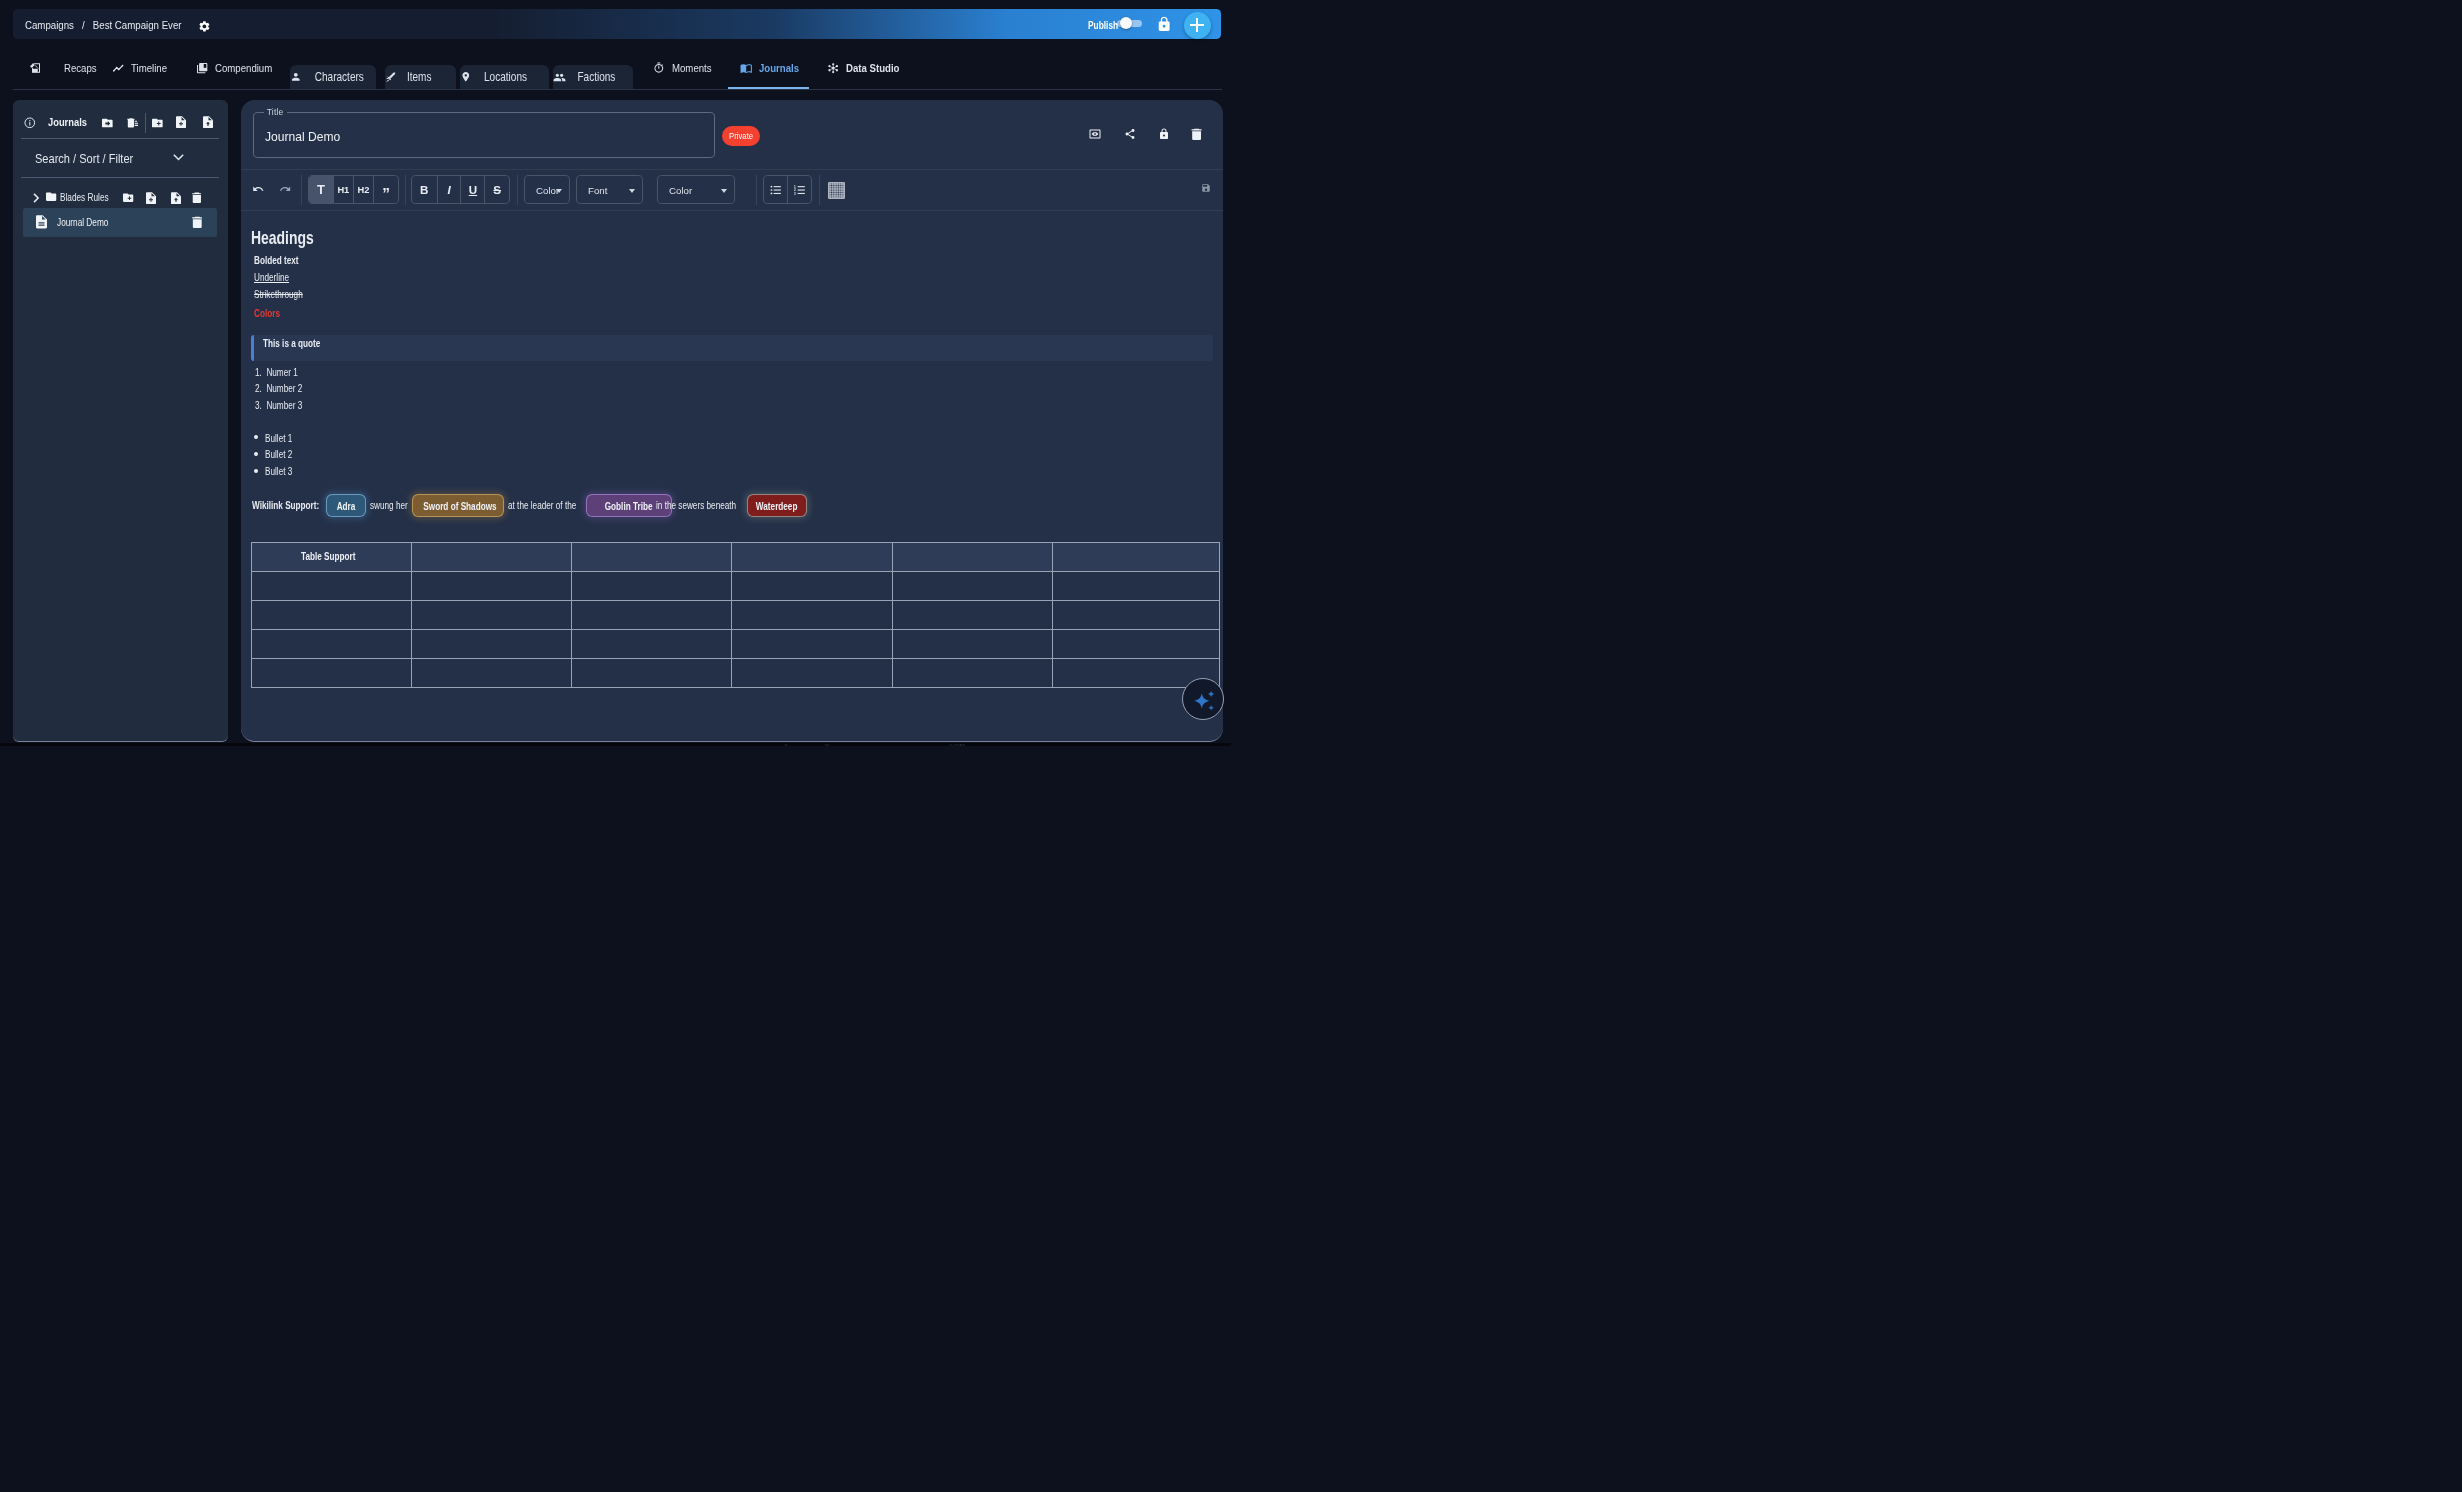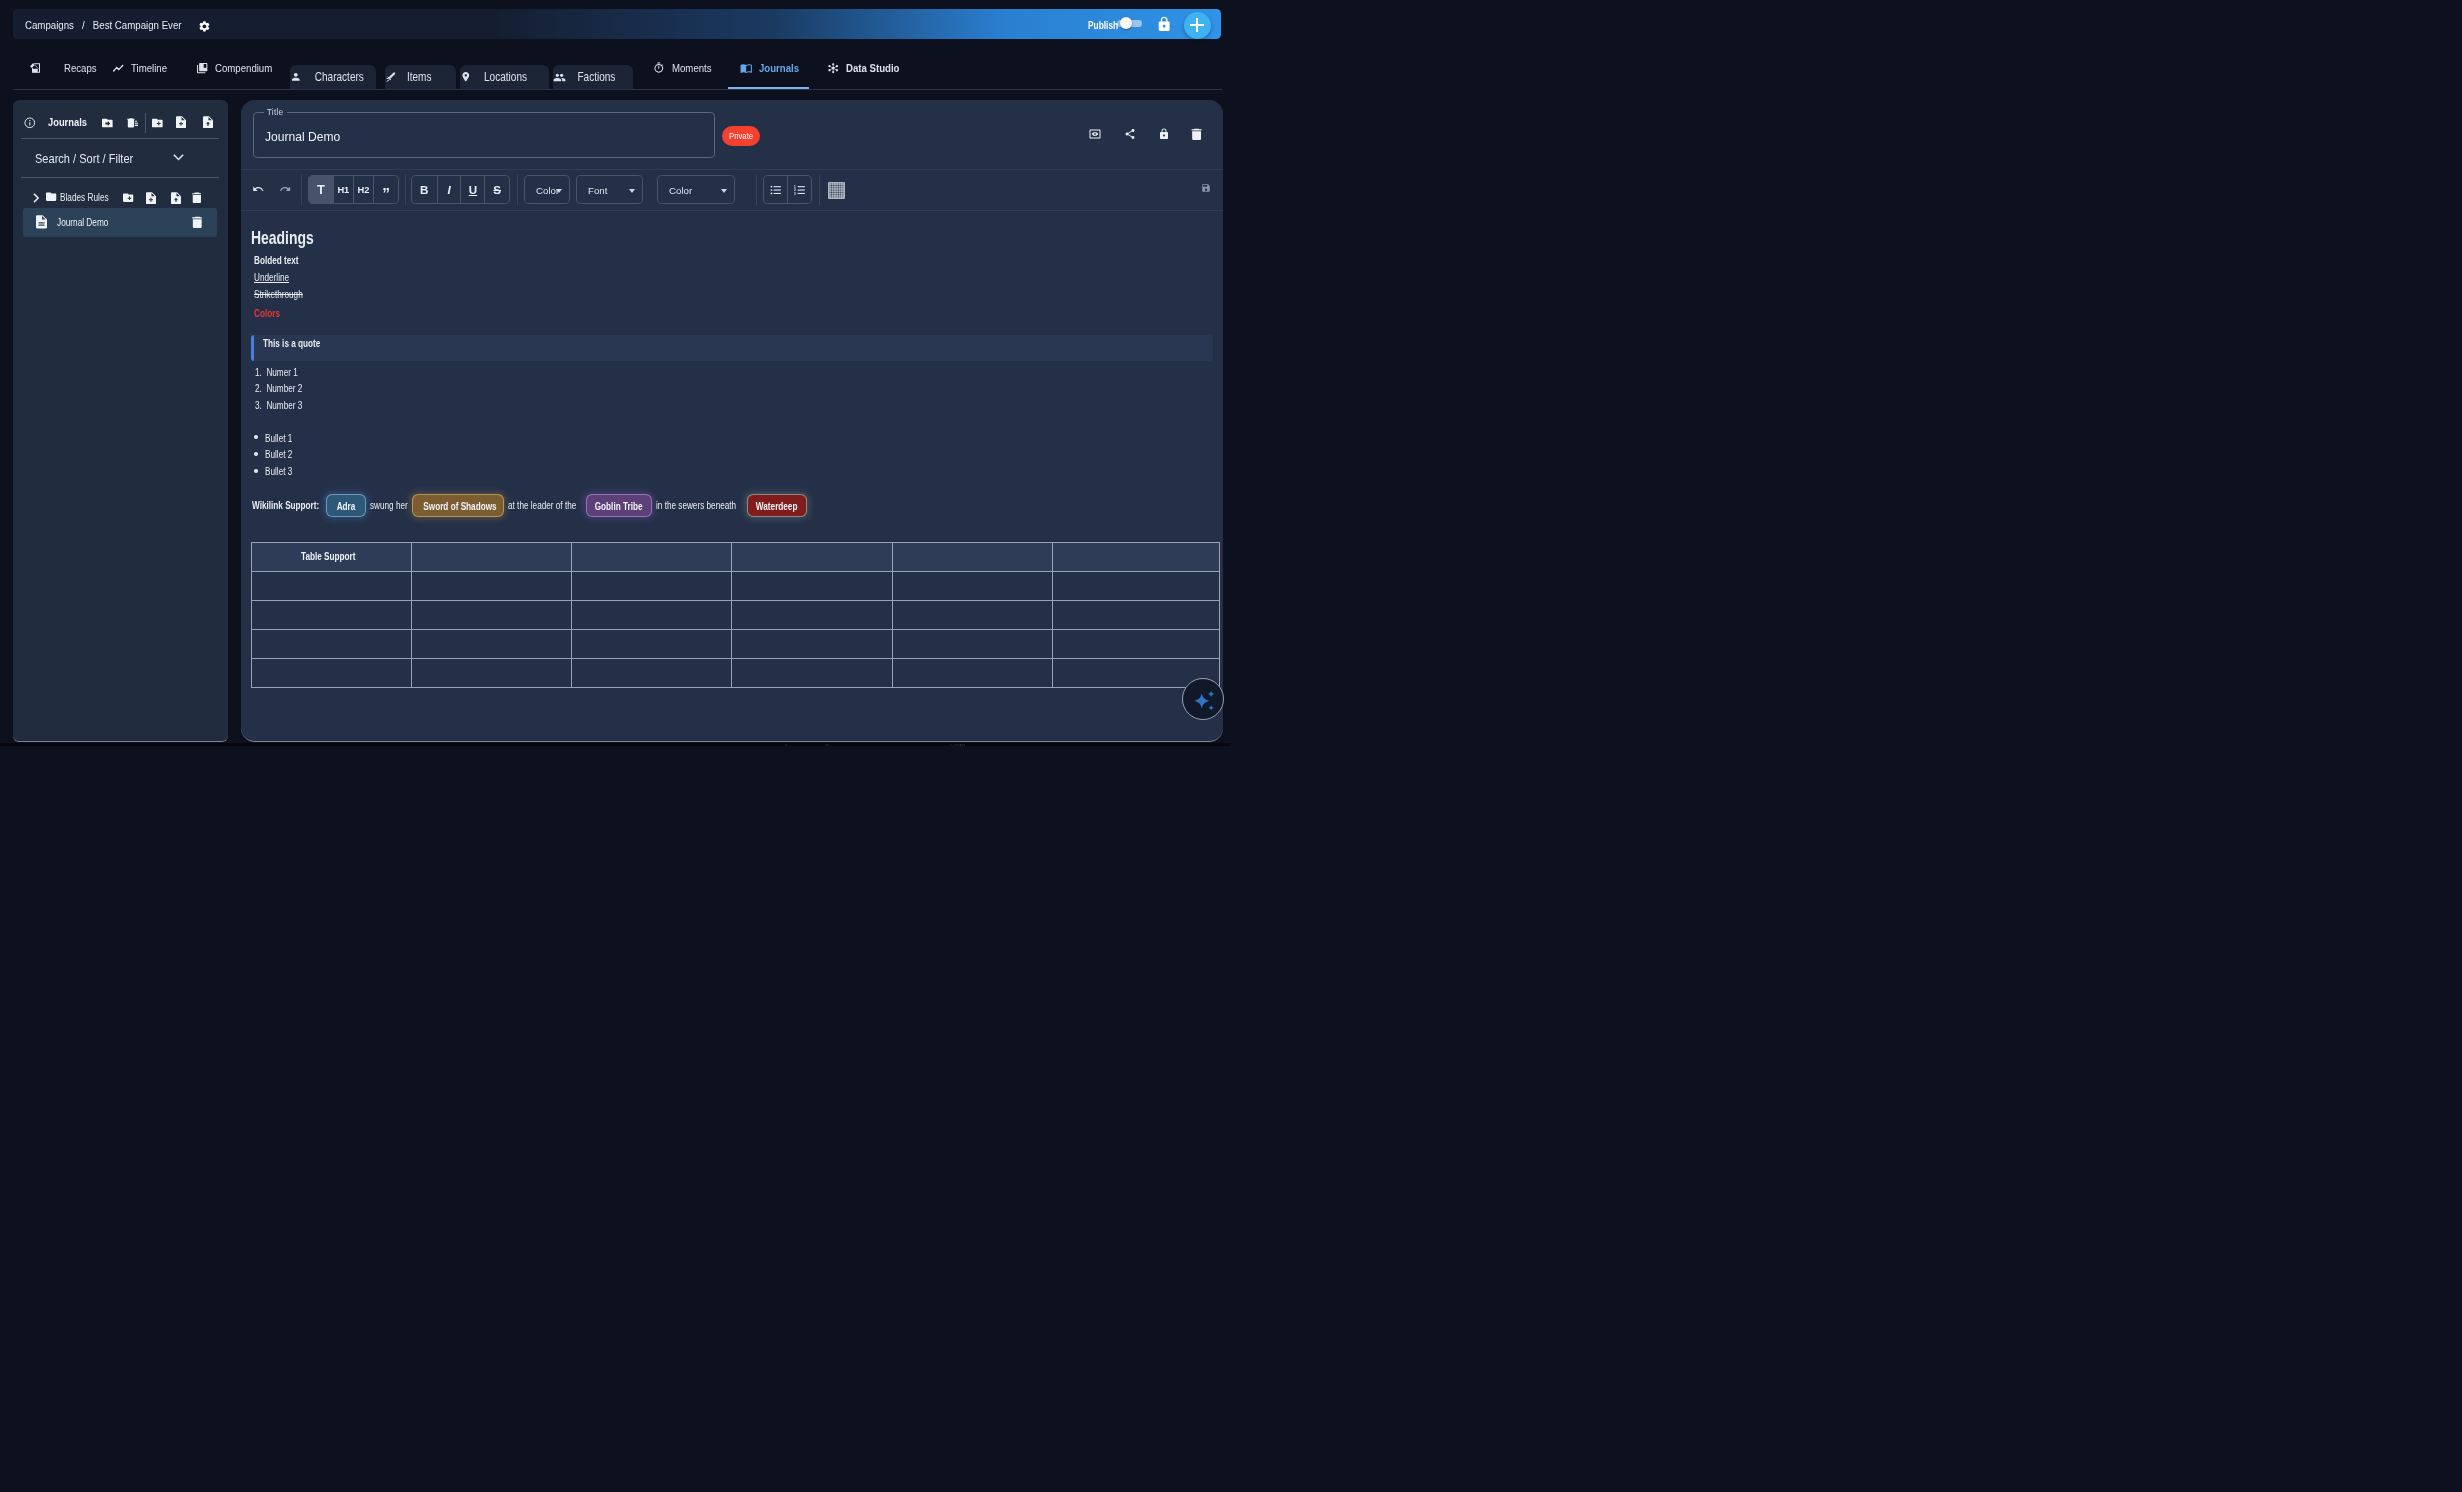--- a/index.html
+++ b/index.html
@@ -368,21 +368,21 @@
     <div class="abs" style="left:13.2px; top:352px; width:3.9px; height:3.9px; border-radius:50%; background:#e9edf2;"></div>
     <div class="ct" style="left:23.5px; top:348px;"><span class="sx" style="transform:scaleX(0.78);">Bullet 2</span></div>
     <div class="abs" style="left:13.2px; top:369px; width:3.9px; height:3.9px; border-radius:50%; background:#e9edf2;"></div>
     <div class="ct" style="left:23.5px; top:365px;"><span class="sx" style="transform:scaleX(0.78);">Bullet 3</span></div>
 
     <div class="ct" style="left:10.5px; top:399px; font-weight:bold;"><span class="sx" style="transform:scaleX(0.78);">Wikilink Support:</span></div>
     <div class="chip2" style="left:85px; top:394px; width:40px; height:22.5px; line-height:22.5px; background:#2e5878; box-shadow:0 0 6.2px 2.3px rgba(80,145,205,0.3); border:0.8px solid rgba(125,175,215,0.75);"><span class="sx" style="transform:scaleX(0.78); transform-origin:center;">Adra</span></div>
     <div class="ct" style="left:129px; top:399px;"><span class="sx" style="transform:scaleX(0.78);">swung her</span></div>
     <div class="chip2" style="left:171px; top:394px; width:92px; height:22.5px; line-height:22.5px; background:#7c5c31; box-shadow:0 0 6.2px 2.3px rgba(180,140,70,0.3); border:0.8px solid rgba(200,165,100,0.75);"><span class="sx" style="transform:scaleX(0.78); transform-origin:center;">Sword of Shadows</span></div>
     <div class="ct" style="left:267px; top:399px;"><span class="sx" style="transform:scaleX(0.78);">at the leader of the</span></div>
-    <div class="chip2" style="left:345px; top:394px; width:66px; height:22.5px; line-height:22.5px; background:#5d4078; box-shadow:0 0 6.2px 2.3px rgba(140,100,190,0.3); border:0.8px solid rgba(165,130,210,0.75);"><span class="sx" style="transform:scaleX(0.78); transform-origin:center;">Goblin Tribe</span></div>
+    <div class="chip2" style="left:345px; top:394px; width:86px; height:22.5px; line-height:22.5px; background:#5d4078; box-shadow:0 0 6.2px 2.3px rgba(140,100,190,0.3); border:0.8px solid rgba(165,130,210,0.75);"><span class="sx" style="transform:scaleX(0.78); transform-origin:center;">Goblin Tribe</span></div>
     <div class="ct" style="left:415px; top:399px;"><span class="sx" style="transform:scaleX(0.78);">in the sewers beneath</span></div>
     <div class="chip2" style="left:506px; top:394px; width:60px; height:22.5px; line-height:22.5px; background:#7f1d1d; box-shadow:0 0 6.2px 2.3px rgba(140,160,150,0.28); border:0.8px solid rgba(160,180,170,0.7);"><span class="sx" style="transform:scaleX(0.78); transform-origin:center;">Waterdeep</span></div>
 
     <table id="jtable">
         <tbody>
       <tr class="hd">
             <td></td>
             <td></td>
             <td></td>
             <td></td>

